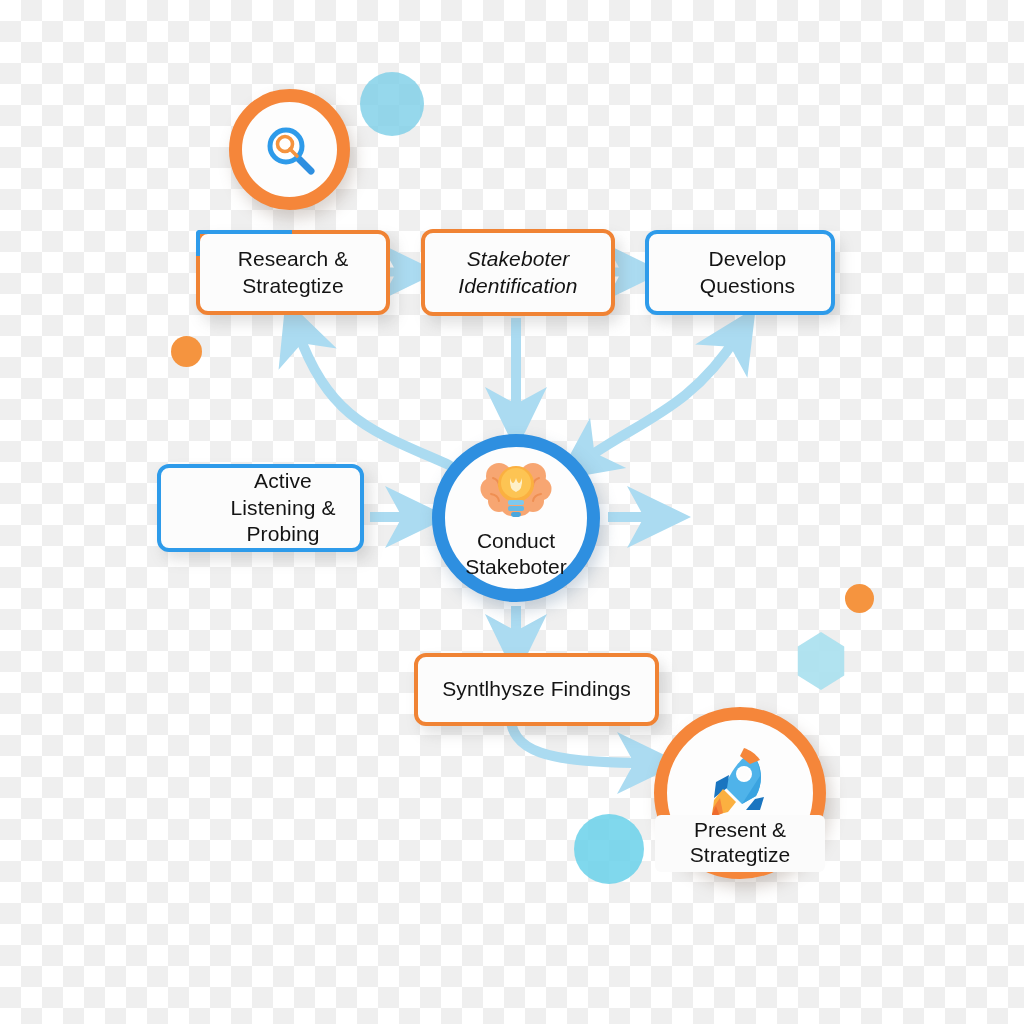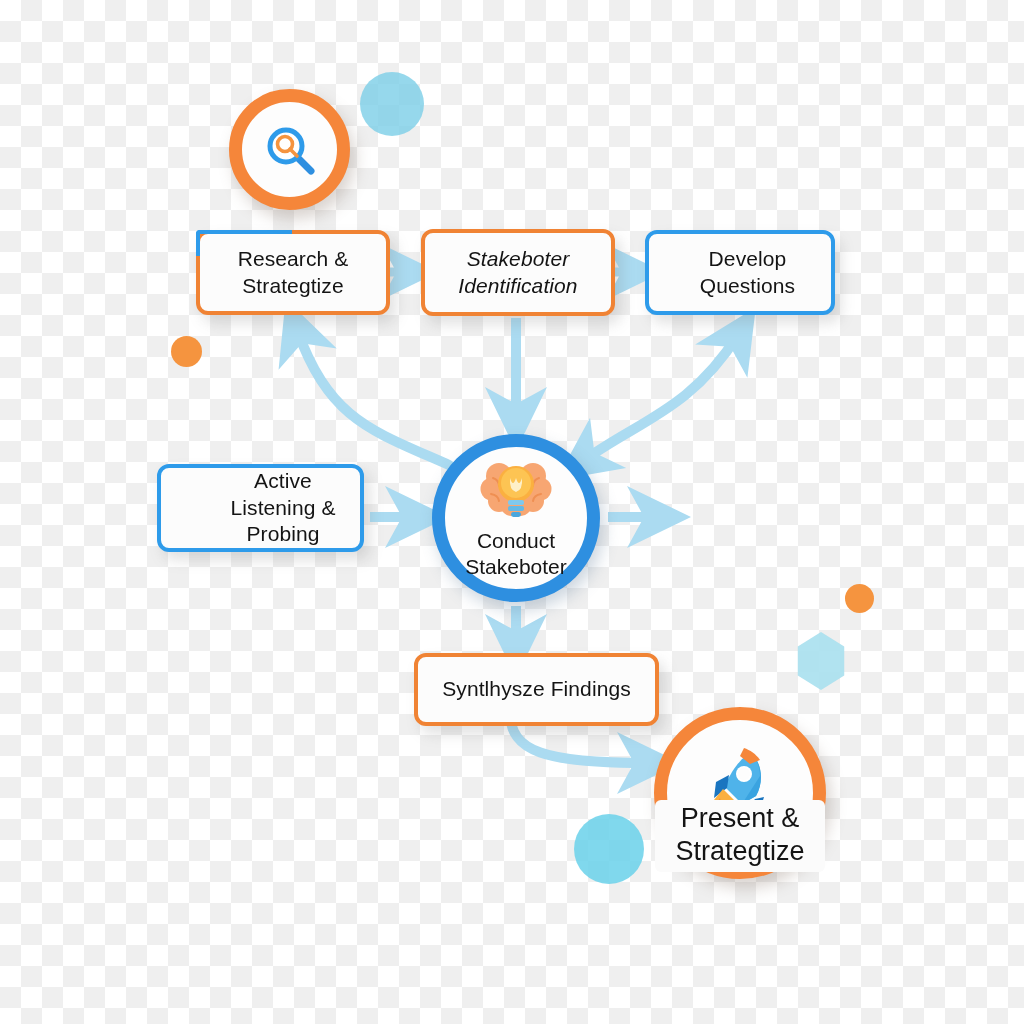--- a/index.html
+++ b/index.html
@@ -74,21 +74,21 @@
 
   .ring-label{
     font-size:21px;line-height:1.22;color:#141414;text-align:center;
     margin-top:4px;
   }
   .ring-label-out{
     position:absolute;
     left:50%;transform:translateX(-50%);
     bottom:-6px;
     width:170px;
-    font-size:27px;line-height:1.22;color:#141414;text-align:center;
+    font-size:21px;line-height:1.22;color:#141414;text-align:center;
     background:#fbfbfb;border-radius:6px;padding:2px 0 4px 0;
     z-index:9;
   }
   .icon-wrap{display:block;line-height:0;}
 </style>
 </head>
 <body>
 
 <div id="stage">
 

